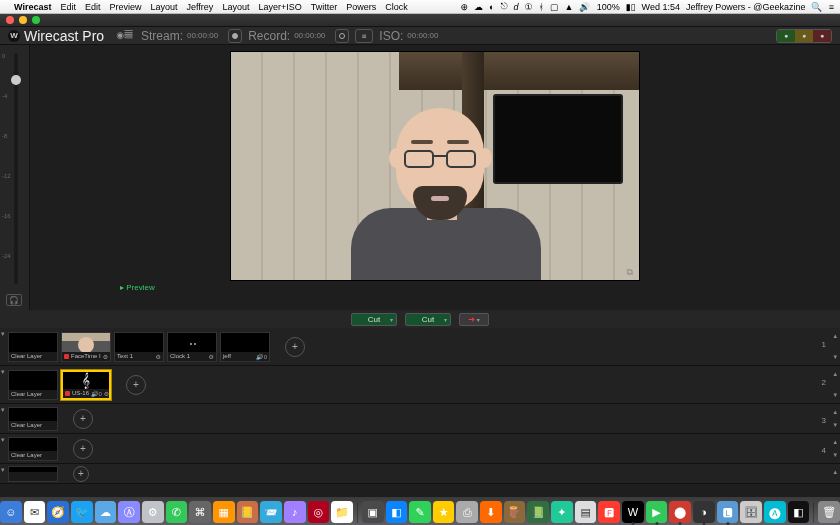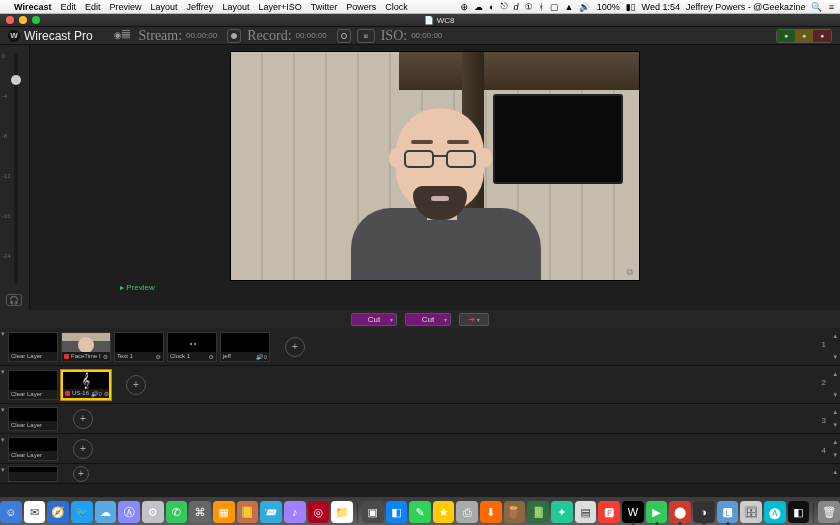--- a/index.html
+++ b/index.html
@@ -15,23 +15,23 @@
 
 
 .winchrome { height:13px; background:linear-gradient(#3a3a3a,#2a2a2a); display:flex; align-items:center; padding:0 6px; border-bottom:1px solid #111; }
 .winchrome .dot { width:8px; height:8px; border-radius:50%; margin-right:5px; }
 .d-red{background:#ff5f57}.d-yel{background:#ffbd2e}.d-grn{background:#28c940}
 .winchrome .title { flex:1; text-align:center; color:#ddd; font-size:8px; }
 
 
 .toolbar { height:18px; background:#2a2a2a; display:flex; align-items:center; padding:0 8px; border-bottom:1px solid #111; }
 .wlogo { width:12px; height:12px; background:#111; border-radius:50%; display:flex; align-items:center; justify-content:center; color:#ccc; font-size:8px; font-weight:bold; margin-right:4px;}
-.brand { font-size:12px; color:#eee; margin-right:21px;}
+.brand { font-size:14px; color:#eee; margin-right:12px;}
 .wifi { margin-right:8px; color:#999;}
-.tlabel { color:#888; font-size:14px; margin-right:4px;font-family:Liberation Serif, serif;}
+.tlabel { color:#888; font-size:12px; margin-right:4px;}
 .tval { color:#888; font-size:8px; margin-right:10px;}
 .recbtn { width:14px; height:14px; border:1px solid #555; border-radius:3px; display:flex; align-items:center; justify-content:center; margin-right:6px;}
 .recbtn .inner{width:6px;height:6px;border:1px solid #aaa;border-radius:50%;}
 .toolbar .spacer{flex:1}
 .triple { display:flex; border:1px solid #555; border-radius:3px; overflow:hidden;}
 .triple div{width:18px;height:12px;display:flex;align-items:center;justify-content:center;font-size:7px;}
 .tg{background:#225522}.ty{background:#6a5a1a}.tr{background:#5a2222}
 
 
 .main { position:relative; height:265px; display:flex; }
@@ -64,21 +64,21 @@
 .brows:before,.brows:after{content:"";position:absolute;top:0;width:22px;height:4px;background:#5a4a3c;border-radius:2px}
 .brows:before{left:0}.brows:after{right:0}
 .torso{position:absolute;left:10px;top:118px;width:190px;height:90px;background:#4e4e52;border-radius:40px 40px 0 0}
 .neck{position:absolute;left:86px;top:110px;width:30px;height:20px;background:#e0bca4}
 .prevlabel { align-self:flex-start; margin-left:90px; margin-top:2px; color:#33cc66; font-size:8px;}
 .prevlabel:before{content:"▸ ";}
 .popicon{position:absolute;right:6px;bottom:2px;color:#888;font-size:9px}
 
 
 .transbar { height:18px; display:flex; align-items:center; justify-content:center; gap:8px; background:#262626;}
-.cutbtn { width:46px; height:13px; background:#701a75; border:1px solid #555; border-radius:2px; display:flex; align-items:center; justify-content:center; font-size:8px; color:#ddd; position:relative;}
+.cutbtn { width:46px; height:13px; background:#14532d; border:1px solid #555; border-radius:2px; display:flex; align-items:center; justify-content:center; font-size:8px; color:#ddd; position:relative;}
 .cutbtn .car{position:absolute;right:3px;font-size:6px;color:#999}
 .gobtn { width:30px; height:13px; background:#3a3a3a; border:1px solid #555; border-radius:2px; display:flex; align-items:center; justify-content:center;}
 .gobtn .arrow{color:#ff3333;font-size:8px}
 
 
 .layers { background:#222; }
 .layer { display:flex; align-items:center; height:38px; border-bottom:1px solid #111; position:relative; padding-left:8px;}
 .layer.short{height:30px}
 .larrow{position:absolute;left:1px;top:2px;color:#888;font-size:7px}
 .lnum{position:absolute;right:14px;top:12px;color:#999;font-size:8px}
@@ -137,21 +137,20 @@
   <span class="ricon">Wed 1:54</span>
   <span class="ricon">Jeffrey Powers - @Geekazine</span>
   <span class="ricon">🔍</span>
   <span class="ricon">≡</span>
 </div>
 
 <div class="winchrome">
   <div class="dot d-red"></div>
   <div class="dot d-yel"></div>
   <div class="dot d-grn"></div>
-  <div class="title"><span>📄</span> <span>WC8</span></div>
 </div>
 
 <div class="toolbar">
   <div class="wlogo">W</div>
   <span class="brand">Wirecast Pro</span>
   <span class="wifi">◉𝍤</span>
   <span class="tlabel">Stream:</span>
   <span class="tval">00:00:00</span>
   <div class="recbtn">
       <div class="inner" style="background:#aaa"></div>

